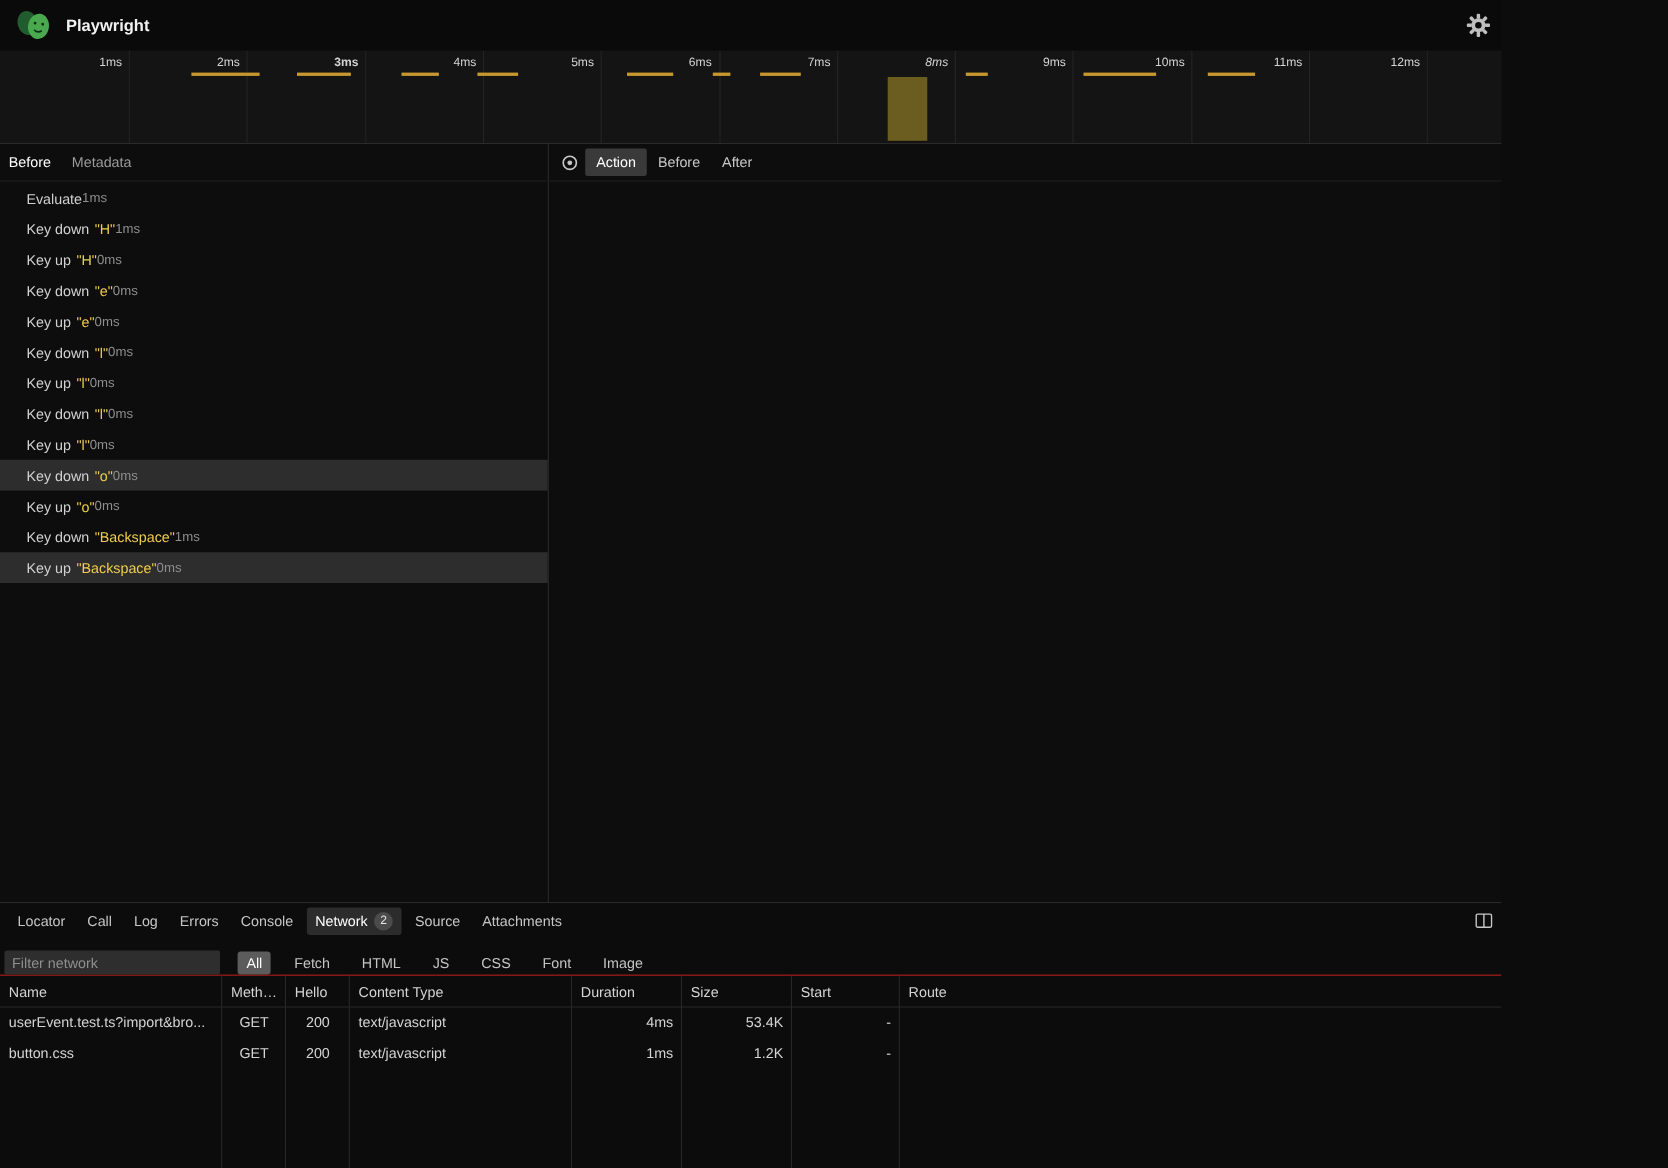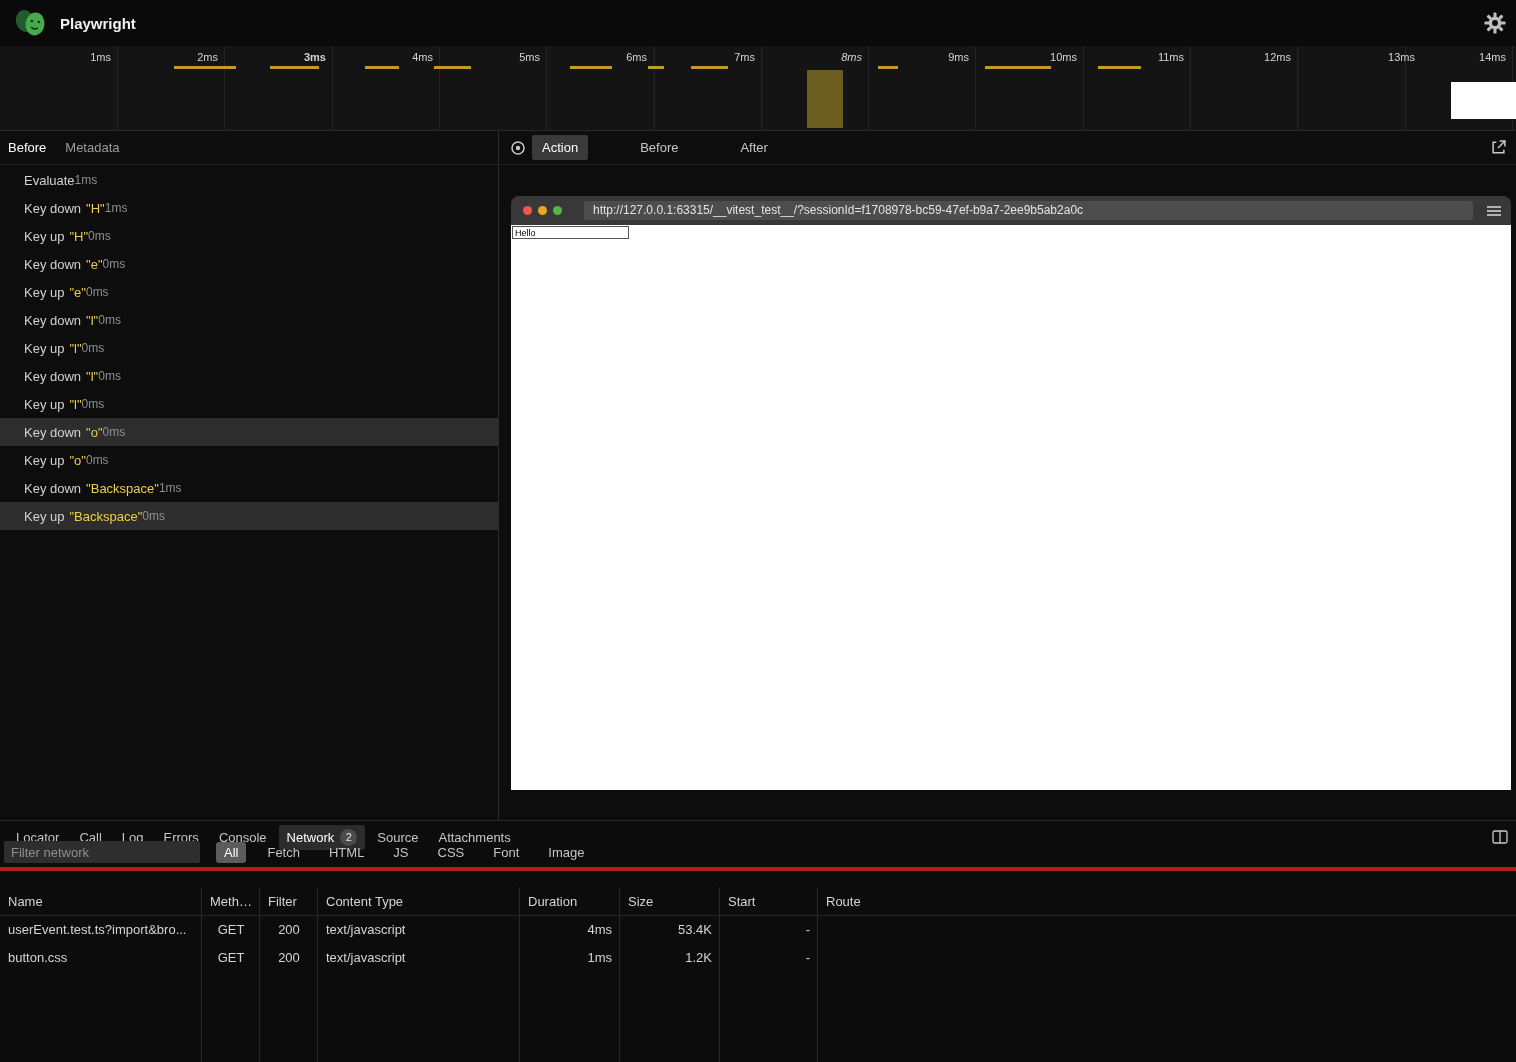--- a/index.html
+++ b/index.html
@@ -1,18 +1,18 @@
 <!DOCTYPE html>
 <html style="--accent-yellow: #f0cd4a; --marker-amber: #c7982e; --selection-olive: #6b5d20; --traffic-red: #f2564d; --traffic-yellow: #e8a823; --traffic-green: #50b748;"><head>
 <meta charset="utf-8">
 <style>
   * { margin:0; padding:0; box-sizing:border-box; }
   html,body { width:1516px; height:1062px; background:#0c0c0c; overflow:hidden;
               font-family:"Liberation Sans","DejaVu Sans",sans-serif; color:#cfcfcf; }
-  #app { position:relative; width:1516px; height:1062px; overflow:hidden; }
+  #app { position:relative; width:1365px; height:1062px; overflow:hidden; }
 
   
   .topbar { position:absolute; top:0; left:0; right:0; height:46px; background:#0a0a0a;
             display:flex; align-items:center; }
   .logo { margin-left:14px; display:flex; align-items:center; }
   .app-name { font-weight:bold; font-size:15px; color:#f2f2f2; margin-left:12px; }
   .trace-title { font-size:15px; color:#e9e9e9; margin-left:22px; white-space:nowrap; }
   .gear { position:absolute; right:10px; top:12px; cursor:pointer; }
 
   
@@ -68,22 +68,22 @@
   
   .bottom-panel { position:absolute; top:820px; left:0; right:0; bottom:0;
                   background:#0c0c0c; border-top:1px solid #2a2a2a; }
   .bottom-tabs { height:32px; display:flex; align-items:center; padding-left:8px; }
   .btab { display:flex; align-items:center; padding:4px 8px; margin-right:4px; font-size:13px;
           color:#c6c6c6; cursor:pointer; border-radius:3px; }
   .btab.selected { background:#2c2c2c; color:#ffffff; }
   .badge { width:17px; height:17px; border-radius:50%; background:#4b4b4b; color:#e6e6e6;
            font-size:11px; line-height:17px; text-align:center; margin-left:6px; }
   .cols-icon { position:absolute; right:8px; top:9px; cursor:pointer; }
-  .filter-row { position:absolute; top:16px; left:0; right:0; height:34px;
-                display:flex; align-items:center; border-bottom:4px solid #b91c1c; }
+  .filter-row { position:absolute; top:32px; left:0; right:0; height:34px;
+                display:flex; align-items:flex-end; border-bottom:1px solid #b91c1c; }
   .filter-input { margin-left:4px; width:196px; height:22px; background:#2e2e2e; border:none;
                   border-radius:2px; color:#e0e0e0; font-size:13px; padding:0 7px; outline:none;
                   font-family:"Liberation Sans","DejaVu Sans",sans-serif; }
   .filter-input::placeholder { color:#8f8f8f; }
   .chips { display:flex; margin-left:16px; }
   .chip { padding:3px 8px; margin-right:13px; font-size:13px; color:#c4c4c4; cursor:pointer;
           border-radius:3px; }
   .chip.selected { background:#5c5c5c; color:#ffffff; }
   .net-table { position:absolute; top:66px; left:0; right:0; bottom:0; }
   .col-div { position:absolute; top:0; bottom:0; width:1px; background:#272727; }
@@ -235,50 +235,32 @@
   </div>
 
   <div class="right-panel">
     <div class="snap-toolbar">
       <span class="pick-icon">
         <svg width="16" height="16" viewBox="0 0 16 16">
           <circle cx="8" cy="8" r="6" fill="none" stroke="#c8c8c8" stroke-width="1.5"></circle>
           <circle cx="8" cy="8" r="2.2" fill="#c8c8c8"></circle>
         </svg>
       </span>
-      <div id="inspector-tabs" style="display:flex;gap:42px;">
+      <div id="inspector-tabs" style="display:flex;">
           <div class="stab selected">Action</div>
           <div class="stab">Before</div>
           <div class="stab">After</div>
         </div>
       <span class="ext-icon">
         <svg width="15" height="15" viewBox="0 0 14 14" fill="none" stroke="#c8c8c8" stroke-width="1.4">
           <path d="M5 2H2v10h10V9"></path>
             <path d="M8 1h5v5"></path>
             <path d="M13 1L6.5 7.5"></path>
         </svg>
       </span>
-    </div>
-    <div class="browser">
-      <div class="chrome">
-        <span class="dot red"></span>
-        <span class="dot yellow"></span>
-        <span class="dot green"></span>
-        <div class="address">http://127.0.0.1:63315/__vitest_test__/?sessionId=f1708978-bc59-47ef-b9a7-2ee9b5ab2a0c</div>
-        <span class="burger">
-          <svg width="14" height="12" viewBox="0 0 14 12" stroke="#d0d0d0" stroke-width="1.6">
-            <line x1="0" y1="2" x2="14" y2="2"></line>
-              <line x1="0" y1="6" x2="14" y2="6"></line>
-              <line x1="0" y1="10" x2="14" y2="10"></line>
-          </svg>
-        </span>
-      </div>
-      <div class="page">
-        <input class="page-input" value="Hello" style="">
-      </div>
     </div>
   </div>
 
   <div class="bottom-panel">
     <div class="bottom-tabs" id="bottom-tabs">
         <div class="btab">
           <span>Locator</span>
         </div>
         <div class="btab">
           <span>Call</span>
@@ -325,21 +307,21 @@
         <div class="col-div" style="left: 201px;"></div>
         <div class="col-div" style="left: 259px;"></div>
         <div class="col-div" style="left: 317px;"></div>
         <div class="col-div" style="left: 519px;"></div>
         <div class="col-div" style="left: 619px;"></div>
         <div class="col-div" style="left: 719px;"></div>
         <div class="col-div" style="left: 817px;"></div>
         <div class="net-row net-head" style="grid-template-columns: 202px 58px 58px 202px 100px 100px 98px 1fr;">
           <div class="cell al">Name</div>
           <div class="cell al">Method</div>
-          <div class="cell al">Filter</div>
+          <div class="cell al">Hello</div>
           <div class="cell al">Content Type</div>
           <div class="cell al">Duration</div>
           <div class="cell al">Size</div>
           <div class="cell al">Start</div>
           <div class="cell al">Route</div>
         </div>
         <div class="net-row" style="grid-template-columns: 202px 58px 58px 202px 100px 100px 98px 1fr;">
           <div class="cell al">userEvent.test.ts?import&amp;bro...</div>
           <div class="cell ac">GET</div>
           <div class="cell ac">200</div>

